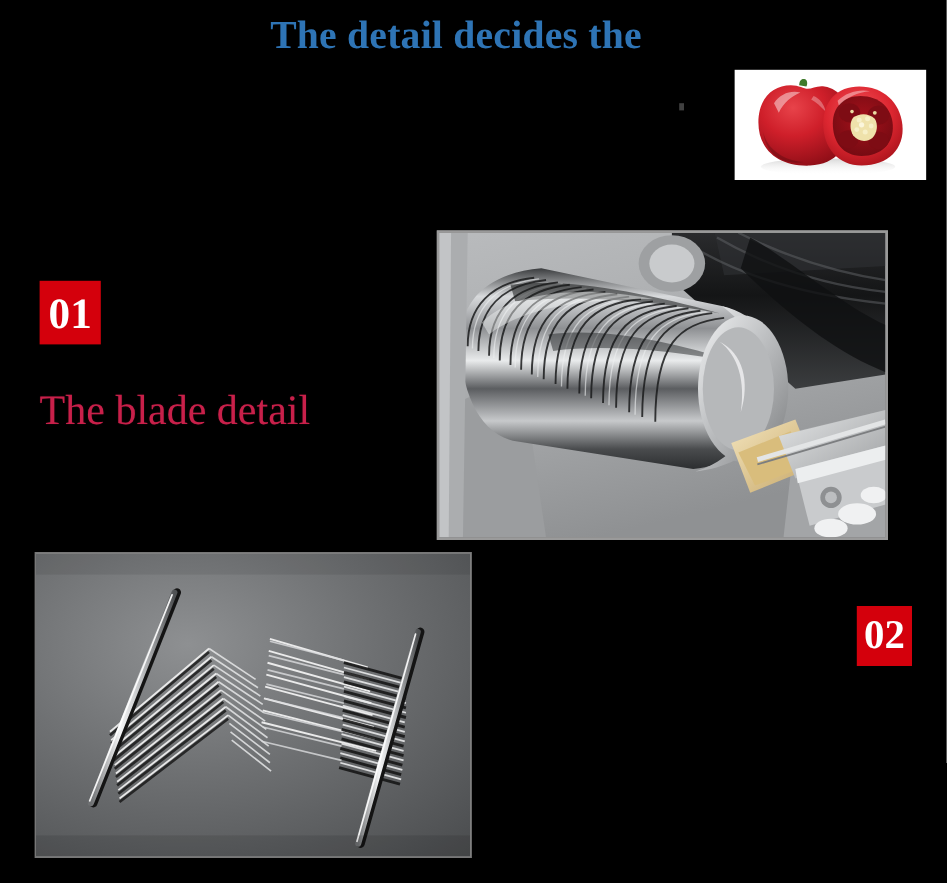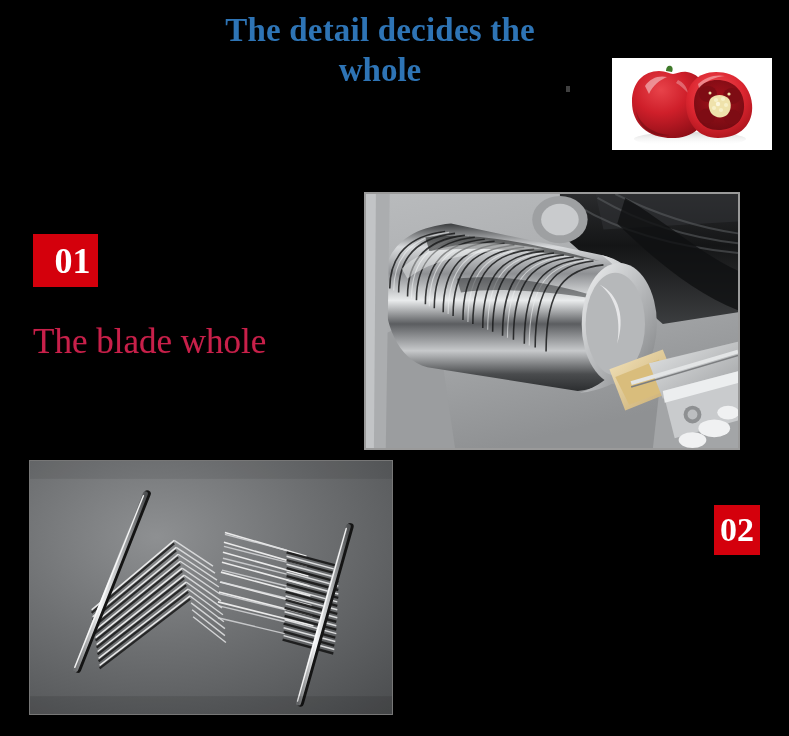--- a/index.html
+++ b/index.html
@@ -55,21 +55,21 @@
     position: absolute;
     background: #D4000C;
     color: #ffffff;
     font-family: "Liberation Serif", serif;
     font-weight: 700;
     display: flex;
     align-items: center;
     justify-content: center;
     letter-spacing: 0px;
   }
-  .badge-01 { left: 33px; top: 234px; width: 51px; height: 53px; font-size: 36px; padding-left: 14px; }
+  .badge-01 { left: 33px; top: 234px; width: 51px; height: 53px; font-size: 36px; }
   .badge-02 { left: 714px; top: 505px; width: 46px; height: 50px; font-size: 34px; }
 
   
   .caption {
     position: absolute;
     font-family: "Liberation Serif", serif;
     font-weight: 400;
     color: #C8204A;
     font-size: 35px;
     white-space: nowrap;
@@ -111,21 +111,20 @@
     opacity: .75;
   }
 </style>
 </head>
 <body>
 
 <div id="page">
 
   <div class="title-block">
     <div class="title-line">The detail decides the</div>
-    <div class="title-line-2">whole</div>
   </div>
   <div class="rule rule-left"></div>
   <div class="rule rule-right"></div>
 
   <div class="peppers">
     <svg viewBox="0 0 160 92" xmlns="http://www.w3.org/2000/svg">
       <defs>
         <radialGradient id="pepWhole" cx="38%" cy="28%" r="78%">
           <stop offset="0%" stop-color="#e8434a"></stop>
           <stop offset="45%" stop-color="#cf1f2a"></stop>
@@ -177,21 +176,21 @@
       <circle cx="106" cy="46" r="2.2" fill="#fbf6dc"></circle>
       <circle cx="117" cy="36" r="1.6" fill="#e9dca2"></circle>
       <circle cx="98" cy="35" r="1.5" fill="#e9dca2"></circle>
 
       <path d="M86 26 C93 19 104 16 113 18 C103 19 93 23 87 30 Z" fill="rgba(255,255,255,0.40)"></path>
     </svg>
   </div>
   <div class="speck"></div>
 
   <div class="badge badge-01">01</div>
-  <div class="caption caption-01">The blade whole</div>
+  <div class="caption caption-01">The blade detail</div>
 
   <div class="photo photo-blades">
     <svg viewBox="0 0 376 258" xmlns="http://www.w3.org/2000/svg" preserveAspectRatio="none">
       <defs>
         <linearGradient id="bgTop" x1="0" y1="0" x2="0.35" y2="1">
           <stop offset="0%" stop-color="#b9bbbd"></stop>
           <stop offset="55%" stop-color="#a8aaac"></stop>
           <stop offset="100%" stop-color="#8f9193"></stop>
         </linearGradient>
         <linearGradient id="drumG" x1="0" y1="0" x2="0" y2="1">

